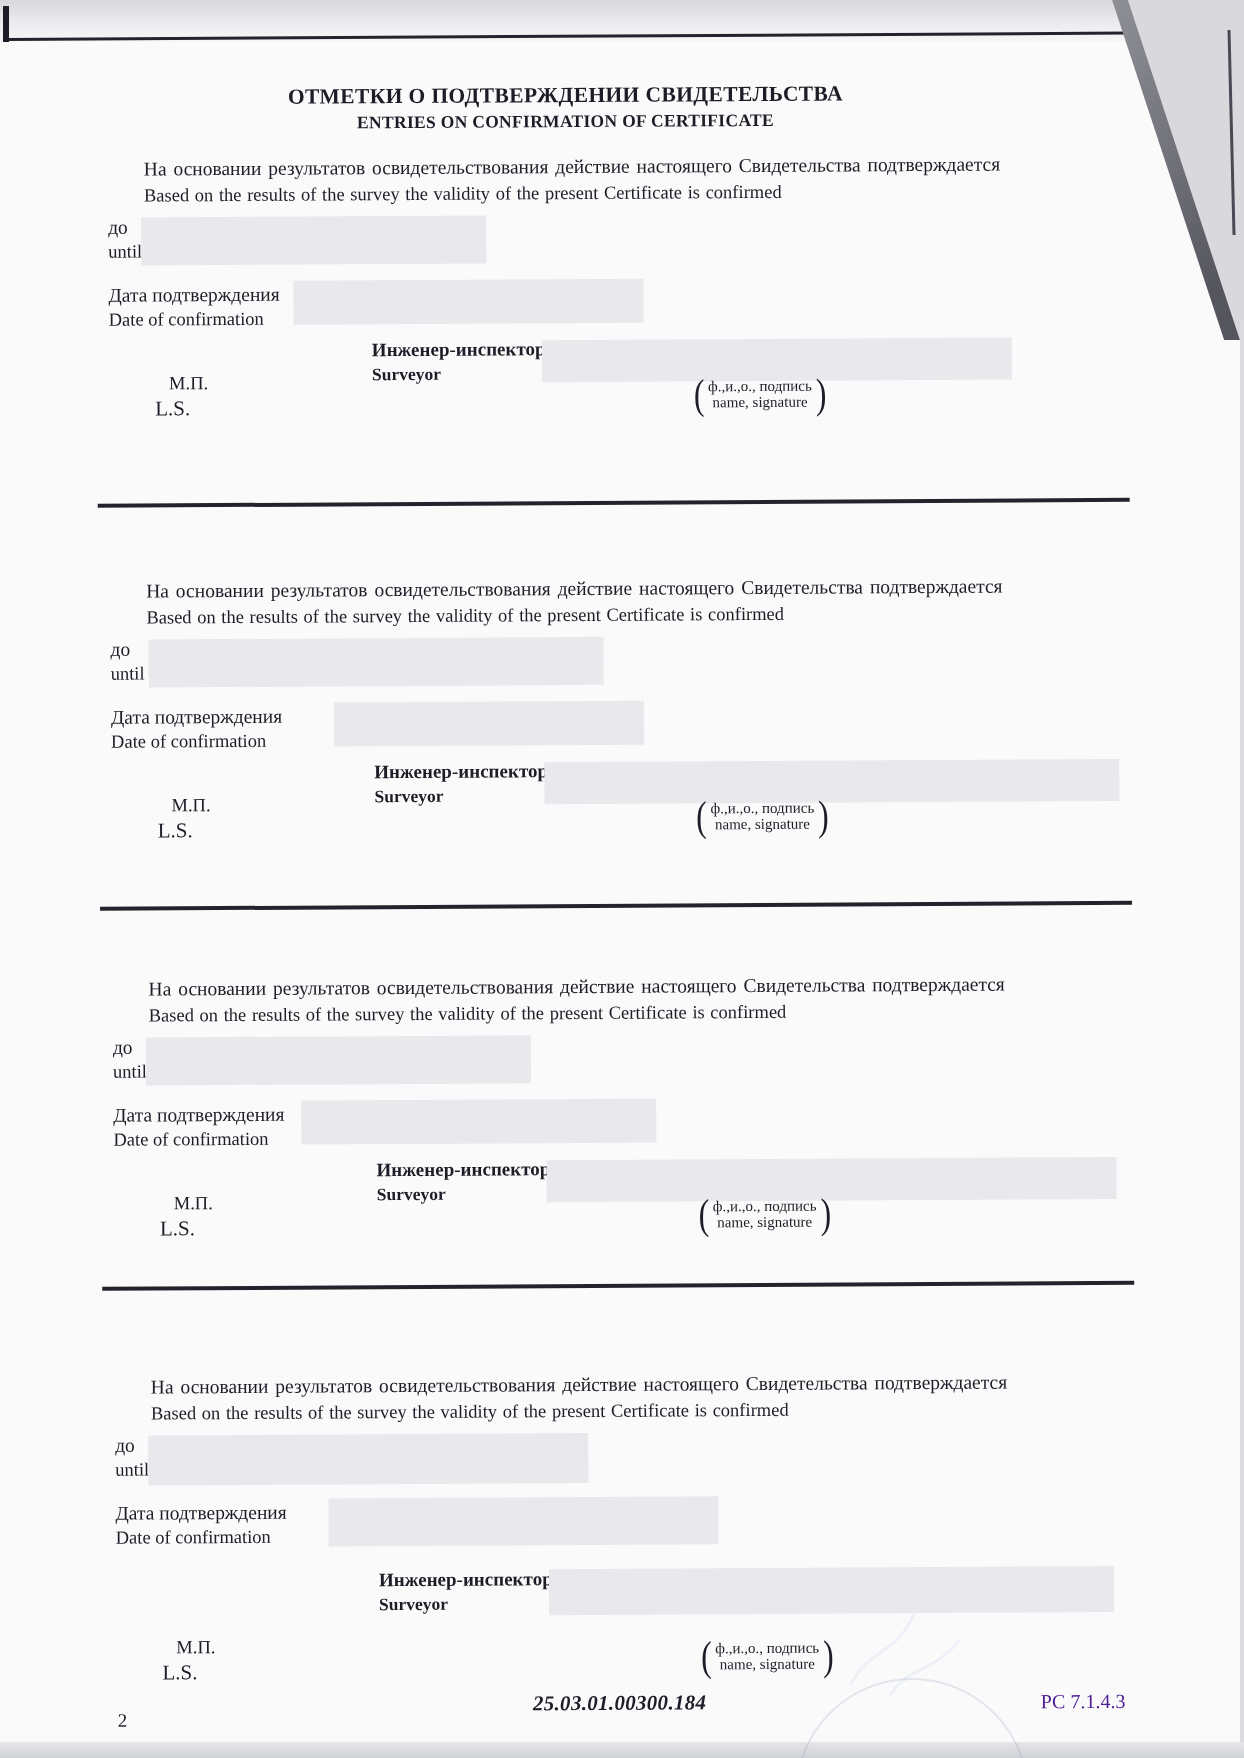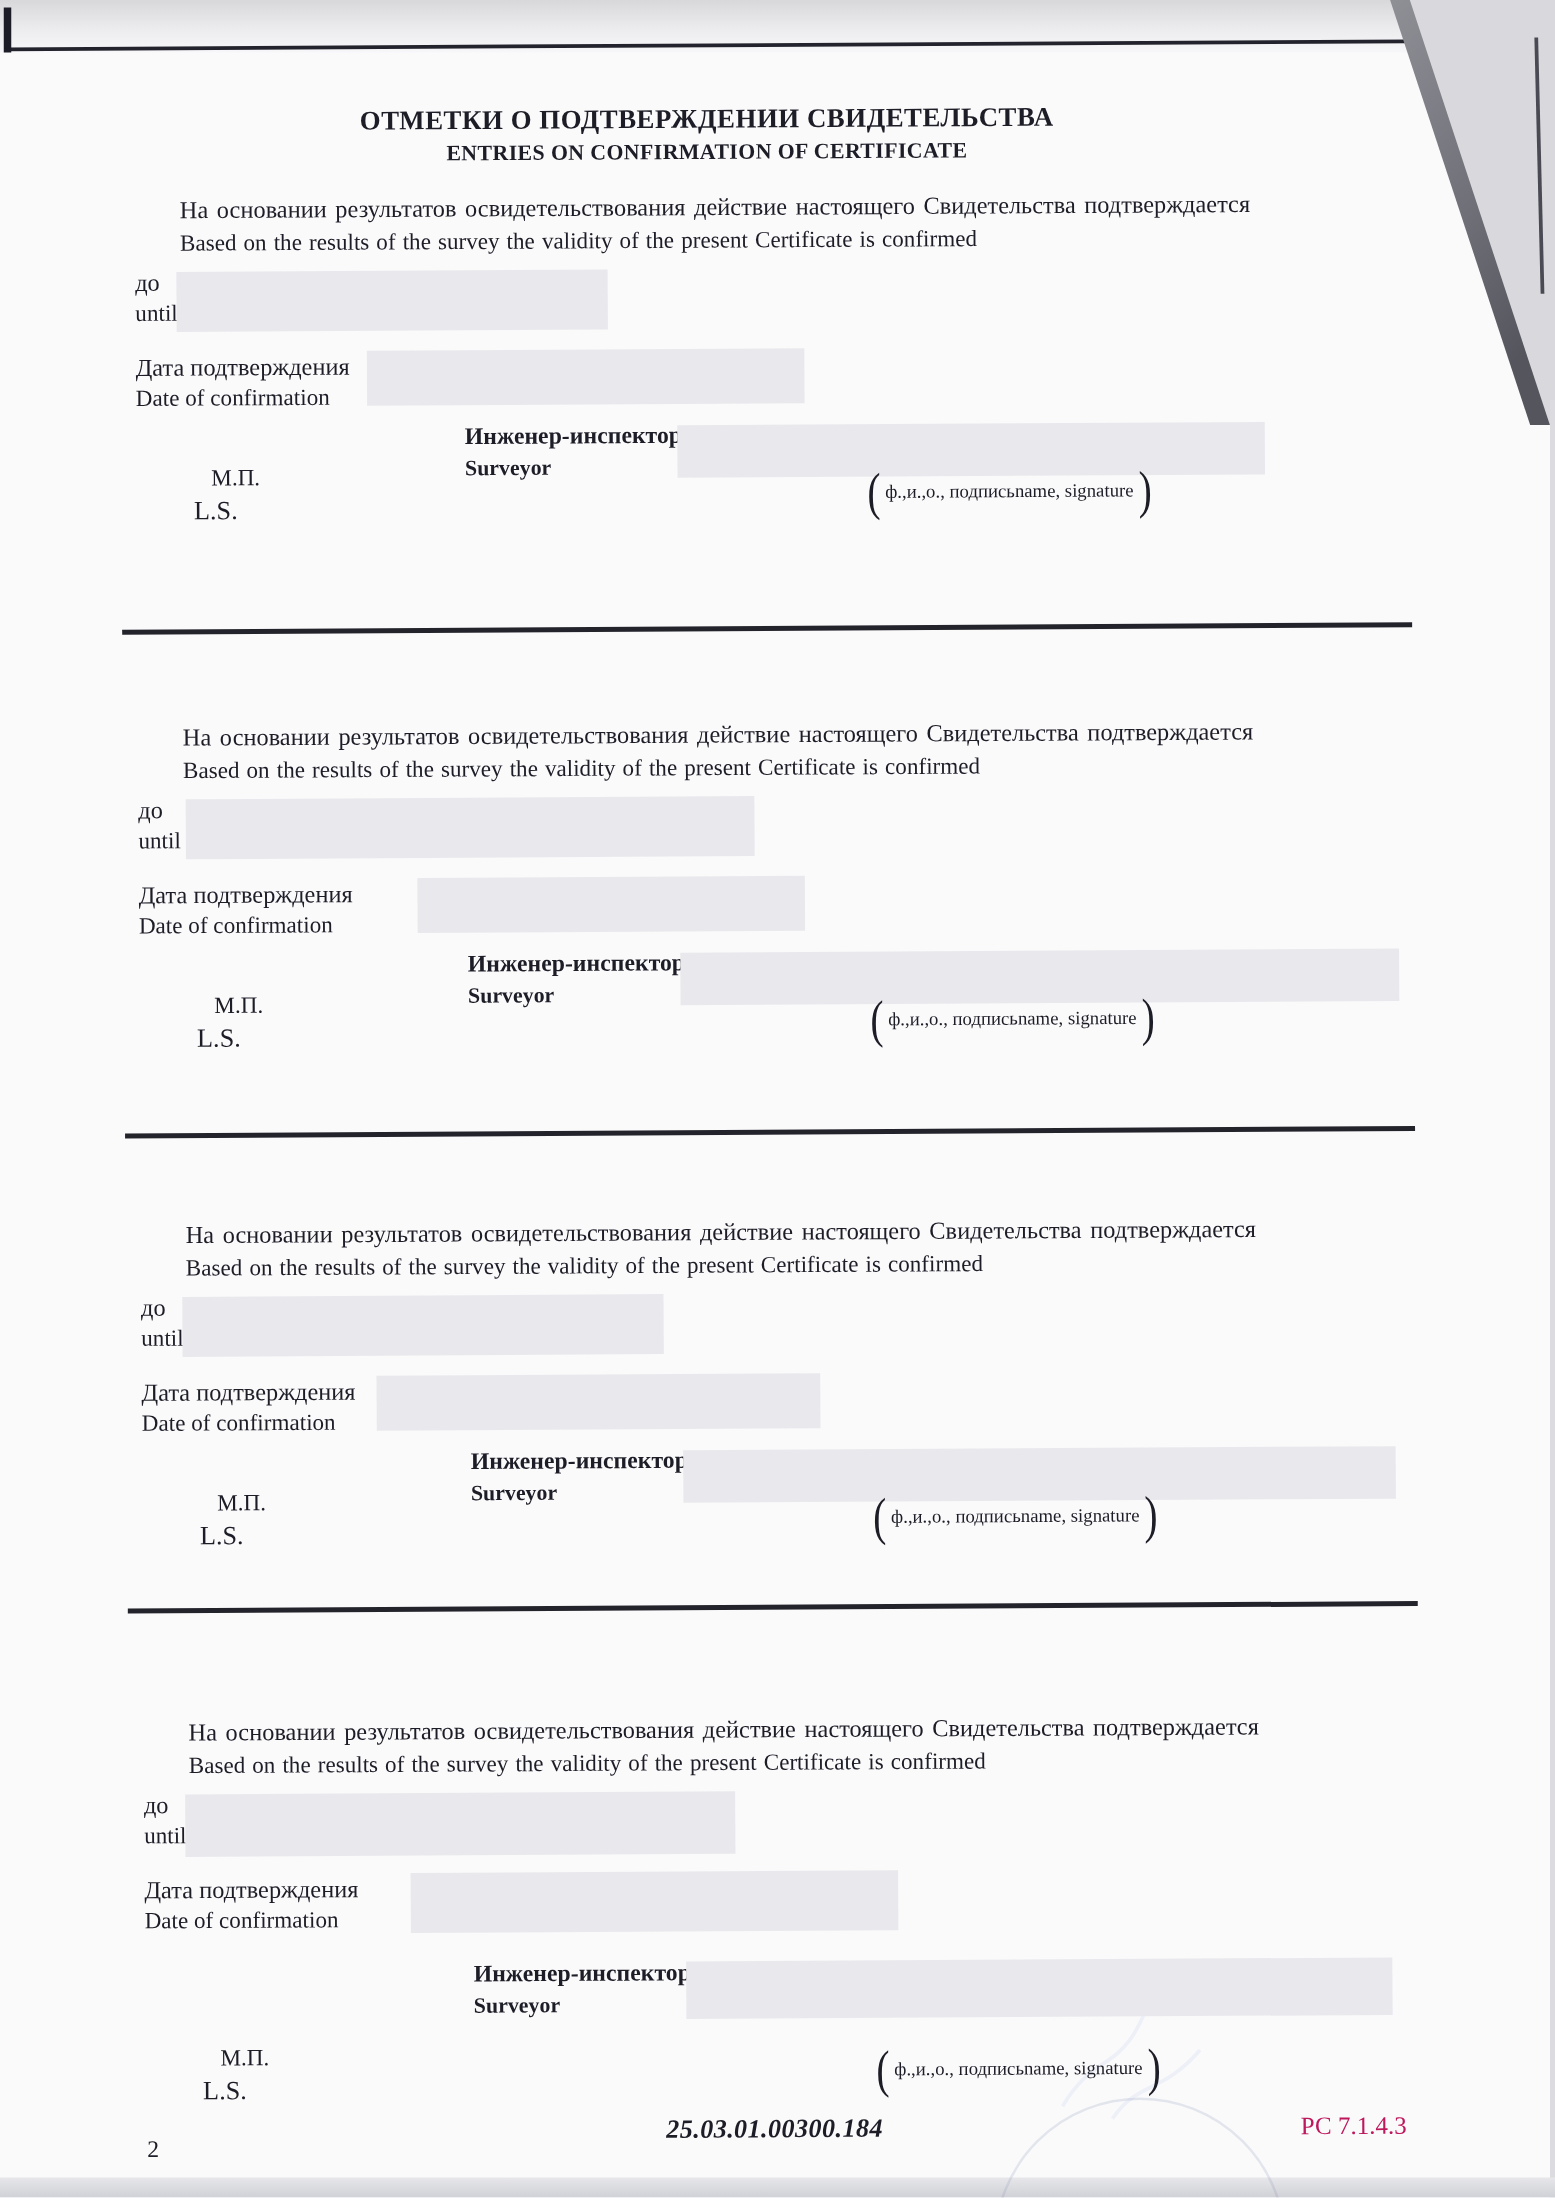--- a/index.html
+++ b/index.html
@@ -62,37 +62,37 @@
   .b2 .surveyor-field{width:575px;}
   .b3 .surveyor-field{width:570px;}
   .b4 .surveyor-field{width:565px;height:46px;}
 
   .seal{position:absolute;left:42px;top:216px;}
   .seal .ru{display:block;font-size:18.5px;line-height:25px;margin-left:20px;}
   .seal .en{display:block;font-size:21px;line-height:25px;padding-left:6px;}
 
   .sign-paren{position:absolute;left:585px;top:222px;display:flex;align-items:center;}
   .paren-glyph{font-size:42px;font-weight:400;line-height:40px;transform:scaleX(0.75);}
-  .paren-lines{display:flex;flex-direction:row;align-items:center;padding:0 2px;}
+  .paren-lines{display:flex;flex-direction:column;align-items:center;padding:0 2px;}
   .paren-lines .ru{font-size:15px;line-height:16px;}
   .paren-lines .en{font-size:15px;line-height:16px;}
 
   
   .b4 .surveyor-label{top:196px;}
   .b4 .surveyor-field{top:198px;}
   .b4 .seal{top:262px;}
   .b4 .sign-paren{top:266px;}
 
   .divider{position:absolute;left:100px;width:1032px;height:4px;background:#23232b;}
   .d1{top:504px;} .d2{top:907px;} .d3{top:1287px;}
 
   .footer-pagenum{position:absolute;left:113px;top:1710px;font-size:19px;}
   .footer-docnum{position:absolute;left:430px;top:1694px;width:370px;text-align:center;
     font-weight:bold;font-style:italic;font-size:21px;letter-spacing:0.3px;}
-  .footer-formcode{position:absolute;left:1036px;top:1696px;font-size:20px;color:#be185d;}
+  .footer-formcode{position:absolute;left:1036px;top:1696px;font-size:20px;color:#4c1d95;}
 </style>
 </head>
 <body>
 
 <div class="top-shadow"></div>
 <div class="top-edge-line"></div>
 <div class="left-bracket"></div>
 <svg class="corner-curl" viewBox="0 0 262 340">
   <defs>
     <linearGradient id="curlband" x1="0" y1="0" x2="0.35" y2="1">

